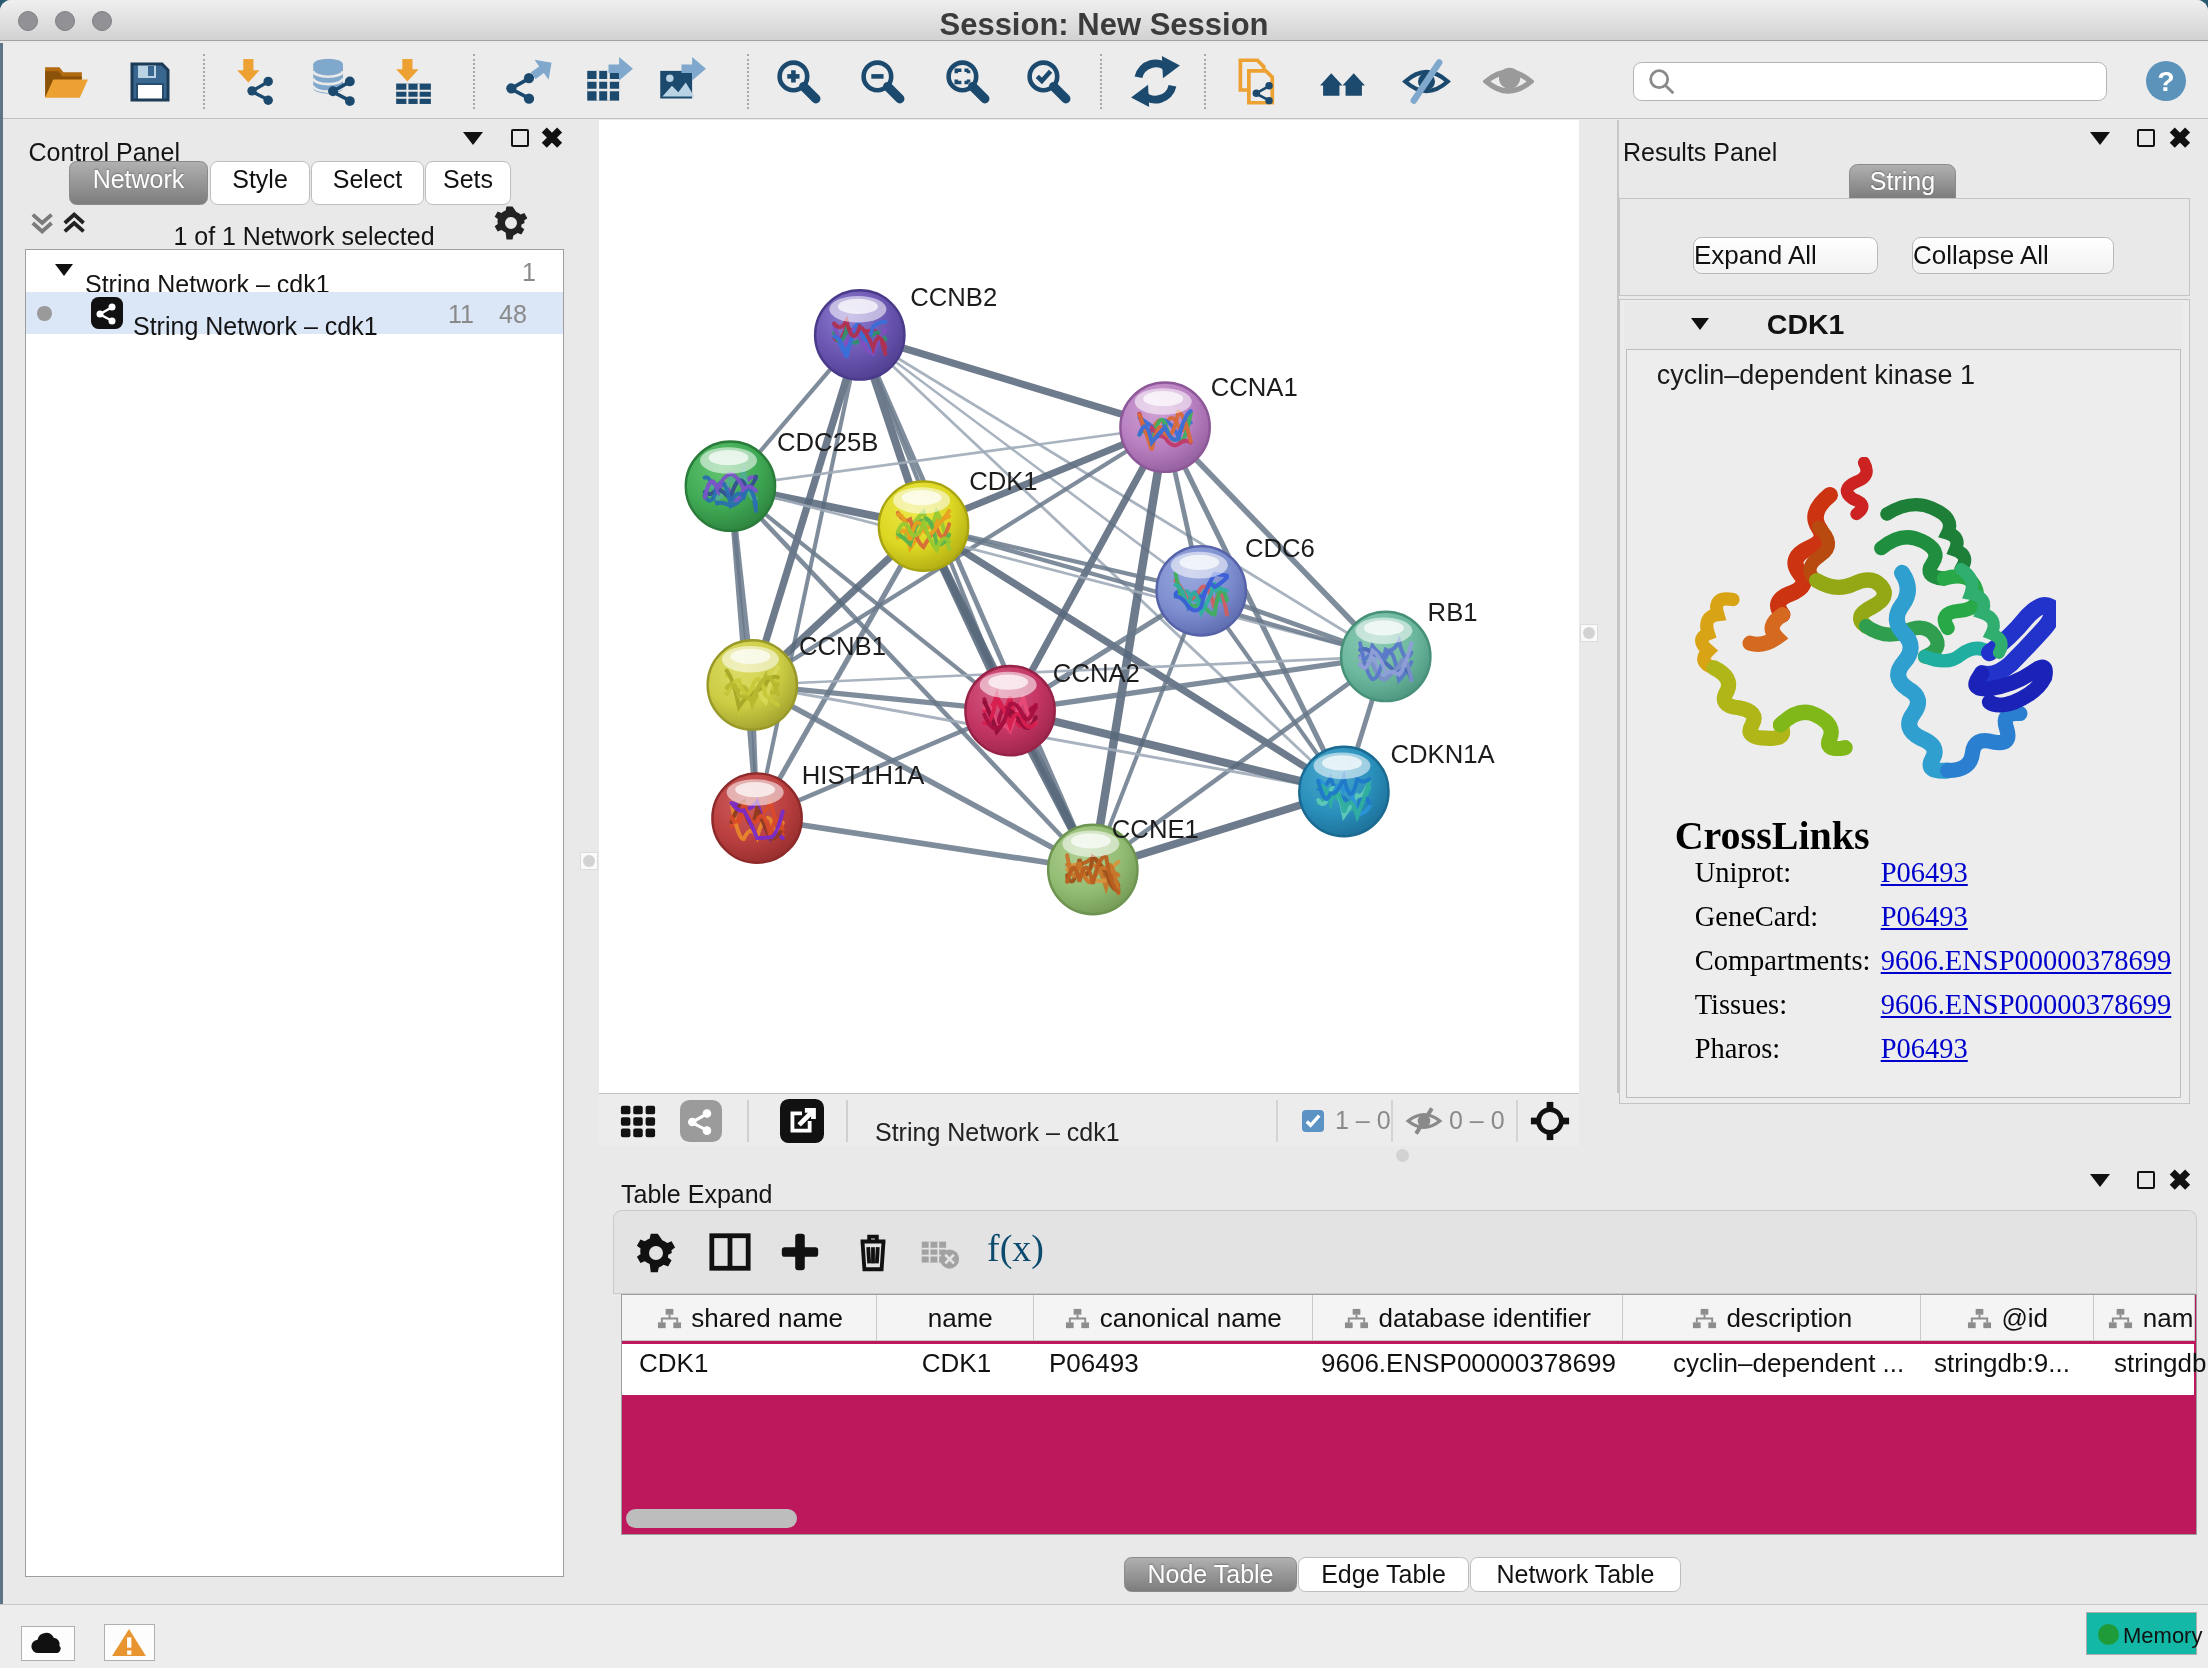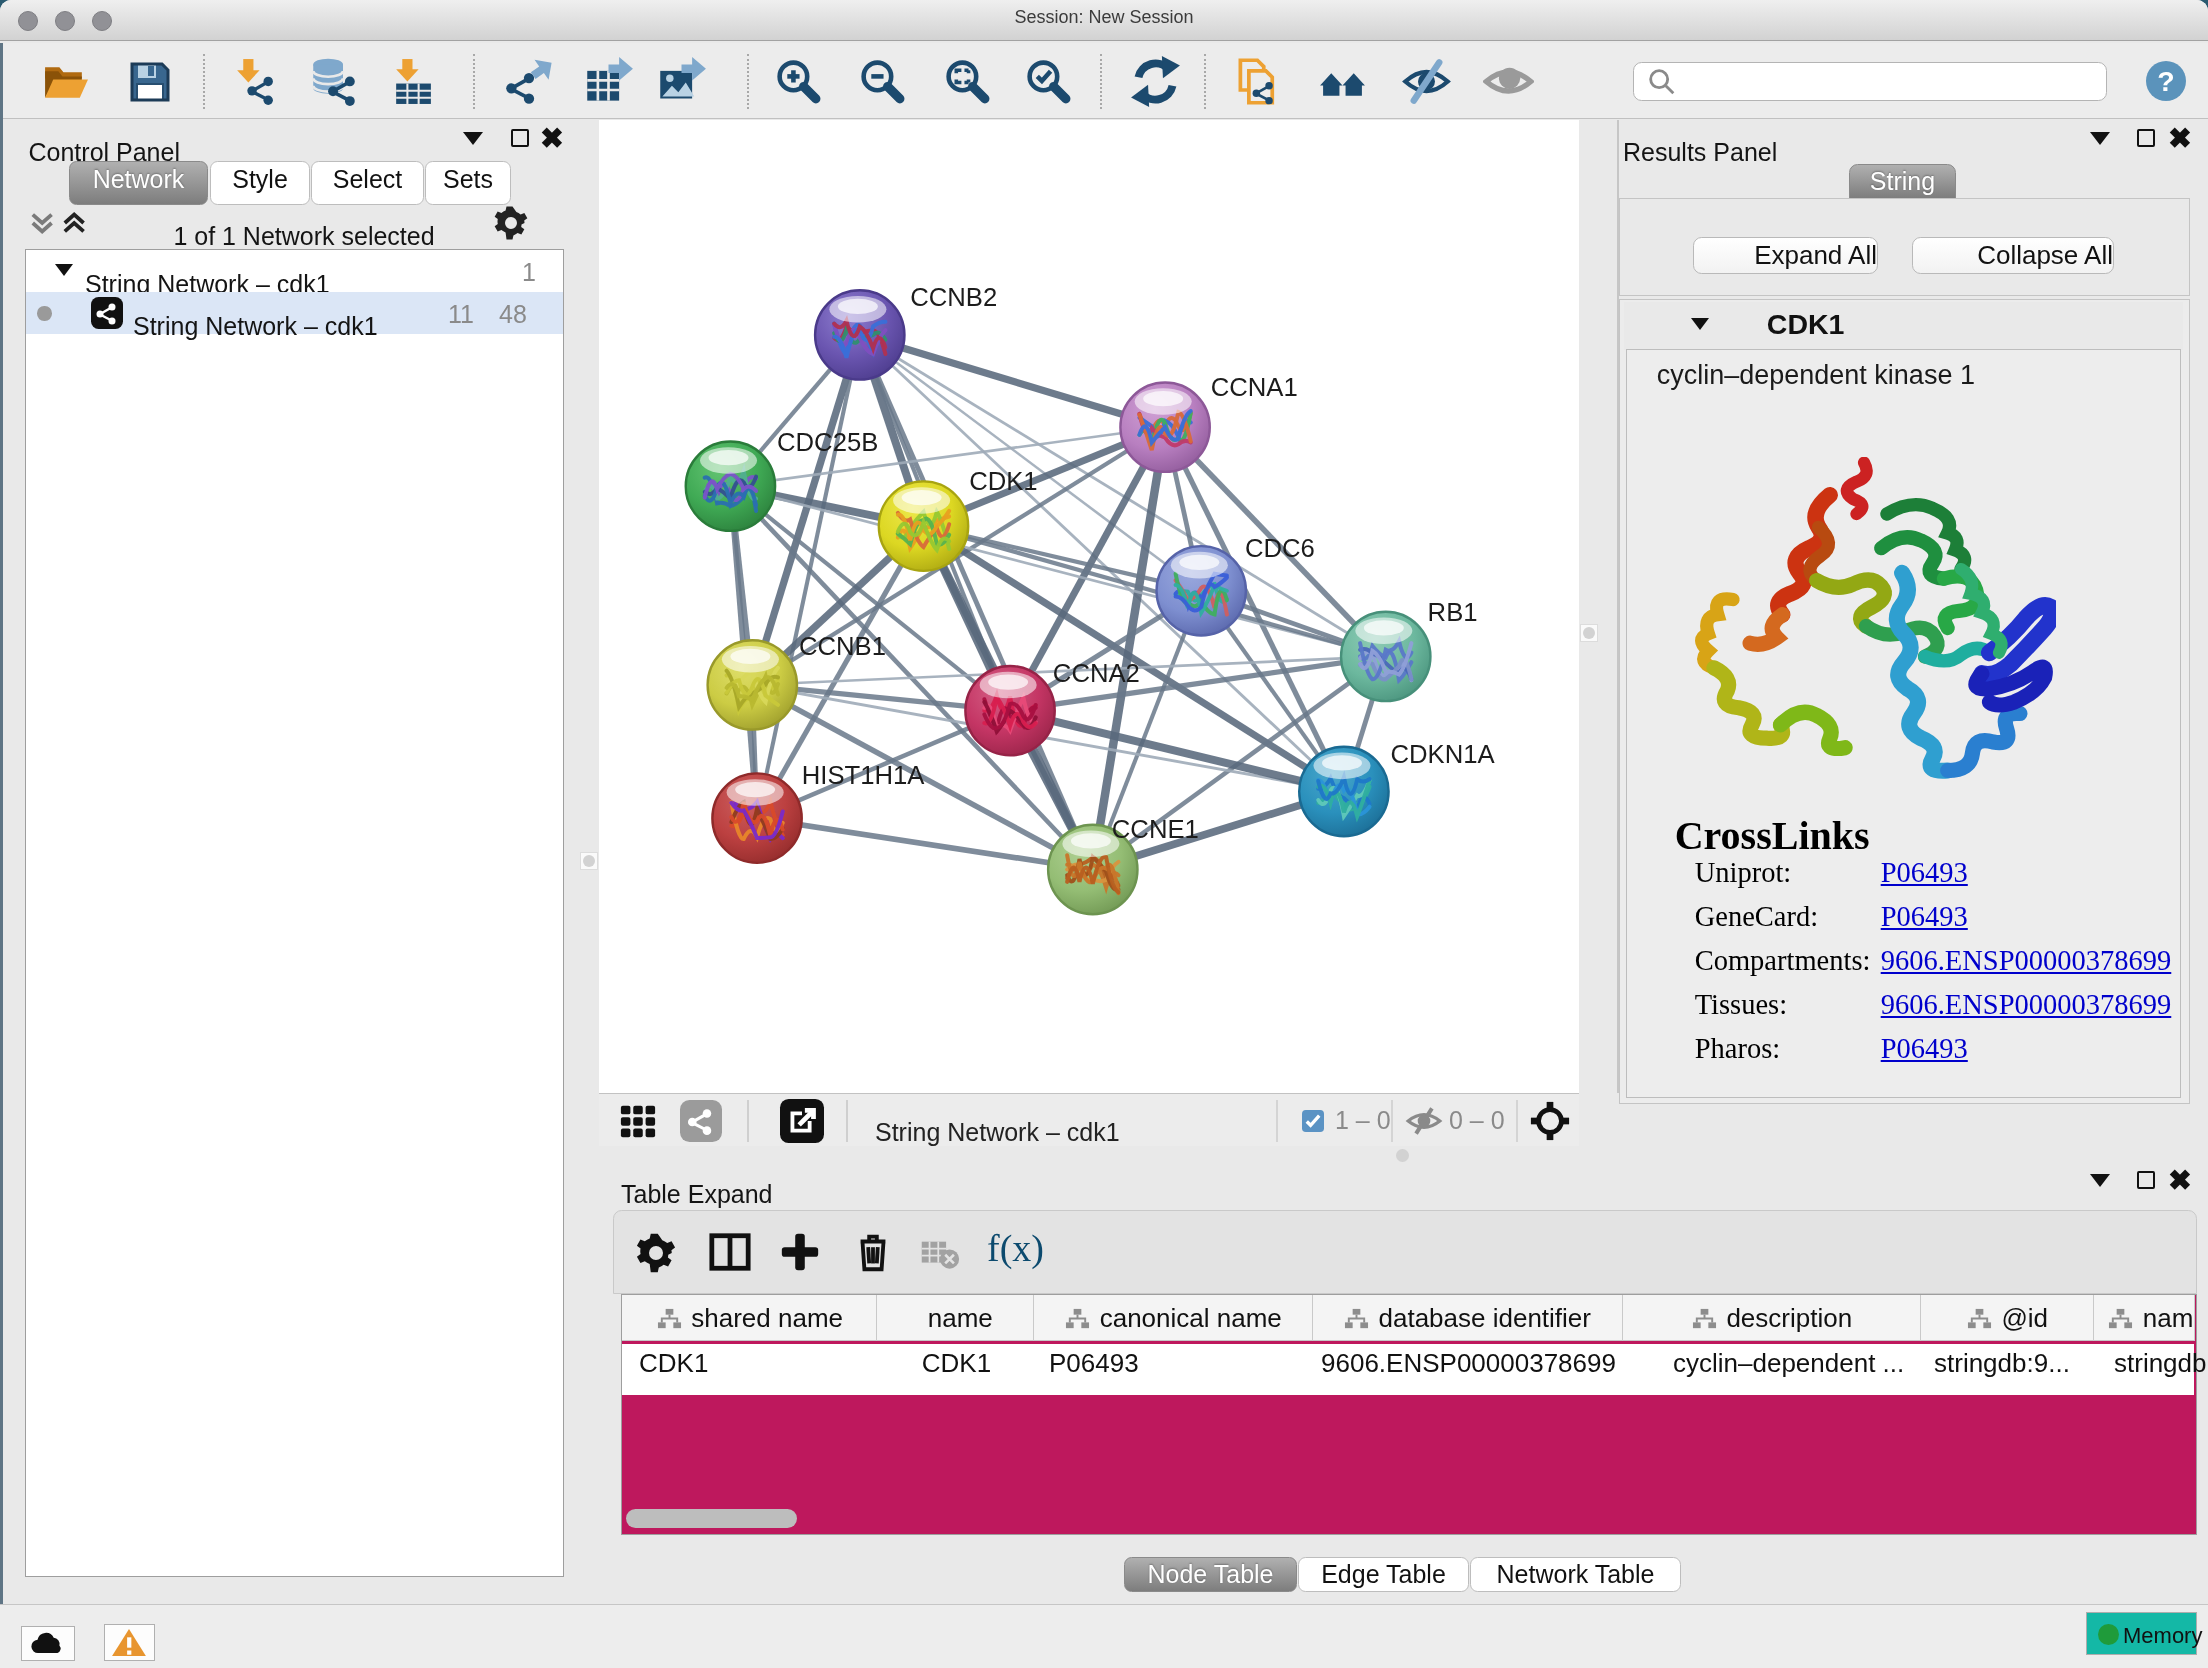--- a/index.html
+++ b/index.html
@@ -5,40 +5,40 @@
 html,body { width:2208px; height:1668px; background:#2a5a70; overflow:hidden;
   font-family:"Liberation Sans", sans-serif; }
 #win { position:absolute; left:0; top:0; width:2208px; height:1668px;
   background:#e9e9e9; border-radius:11.4px 11.4px 0 0; overflow:hidden; }
 .abs { position:absolute; }
 #titlebar { position:absolute; left:0; top:0; width:100%; height:41px;
   background:linear-gradient(#efefef,#d2d2d2); border-bottom:1.9px solid #a2a2a2; }
 .tl { position:absolute; top:10.5px; width:20px; height:20px; border-radius:50%;
   background:#919196; border:1px solid #7e7e83; }
 #title { position:absolute; top:6.7px; left:0; width:100%; text-align:center;
-  font-size:18px; font-weight:400; color:#3b3b3b; }
+  font-size:31px; font-weight:700; color:#3b3b3b; }
 #toolbar { position:absolute; left:0; top:43px; width:100%; height:76px; background:#ececec;
   border-bottom:1.9px solid #c0c0c0; }
 .tsep { position:absolute; top:11.4px; height:55px; width:0;
   border-left:2.9px dotted #a8a8a8; }
 #searchbox { position:absolute; left:1633px; top:62px; width:474px; height:39px;
   background:#fff; border:1.9px solid #b4b4b4; border-radius:8.6px; }
 #helpbtn { position:absolute; left:2146px; top:61px; width:40px; height:40px; border-radius:50%;
   background:#5b93bb; color:#fff; font-size:28.5px; font-weight:bold; text-align:center; line-height:40px; }
 .ptitle { font-size:25px; color:#141414;margin-top:12px; }
 .tri { width:0; height:0; border-left:10.5px solid transparent; border-right:10.5px solid transparent;
   border-top:13.3px solid #111; position:absolute; }
 .sq { position:absolute; width:18px; height:18px; border:2.9px solid #111; border-radius:1.9px; }
 .xx { position:absolute; font-size:28.5px; font-weight:bold; color:#111; line-height:19px; }
 .tab { position:absolute; height:44px; border:1px solid #bdbdbd; background:#fff; color:#111;
   font-size:25px; text-align:center; border-radius:7.6px; }
 .tabsel { background:linear-gradient(#b0b0b0,#7d7d7d); color:#fff; border-color:#8a8a8a;
   text-shadow:0 -1px 1.9px rgba(0,0,0,.3); }
 .gbtn { position:absolute; background:linear-gradient(#ffffff,#f2f2f2); border:1.9px solid #b9b9b9;
-  border-radius:8.6px; font-size:26px; color:#111; text-align:right; }
+  border-radius:8.6px; font-size:26px; color:#111; text-align:left; }
 a.lnk { color:#0000cc; text-decoration:underline; }
 .hc { position:absolute; top:0; height:46px; line-height:46px; font-size:26px; color:#111; text-align:center; border-right:1.9px solid #c9c9c9; white-space:nowrap; overflow:hidden; }
 .hc span { margin-left:9.5px; }
 .rc { position:absolute; top:3.8px; font-size:26px; color:#111; white-space:nowrap; overflow:hidden; }
 </style></head>
 <body>
 <div id="win">
 
 <div id="titlebar">
   <div class="tl" style="left:18px"></div>

